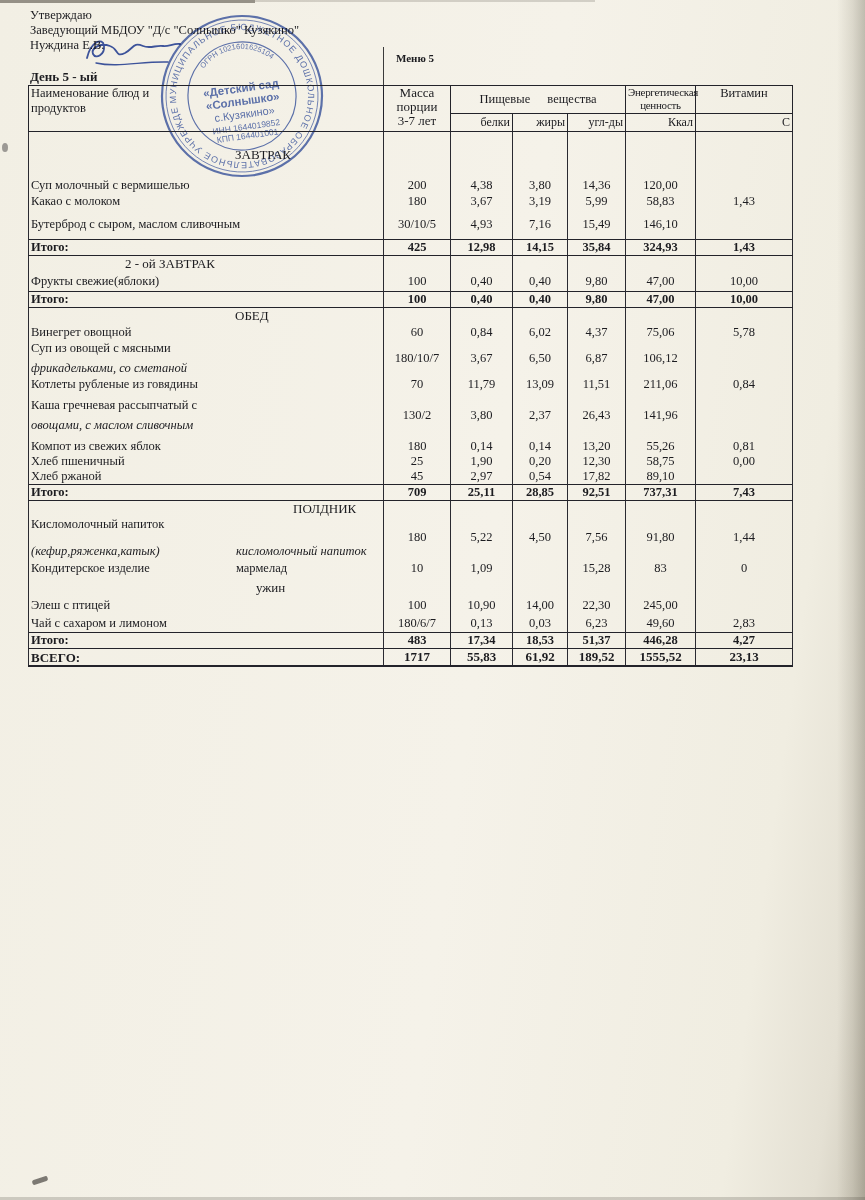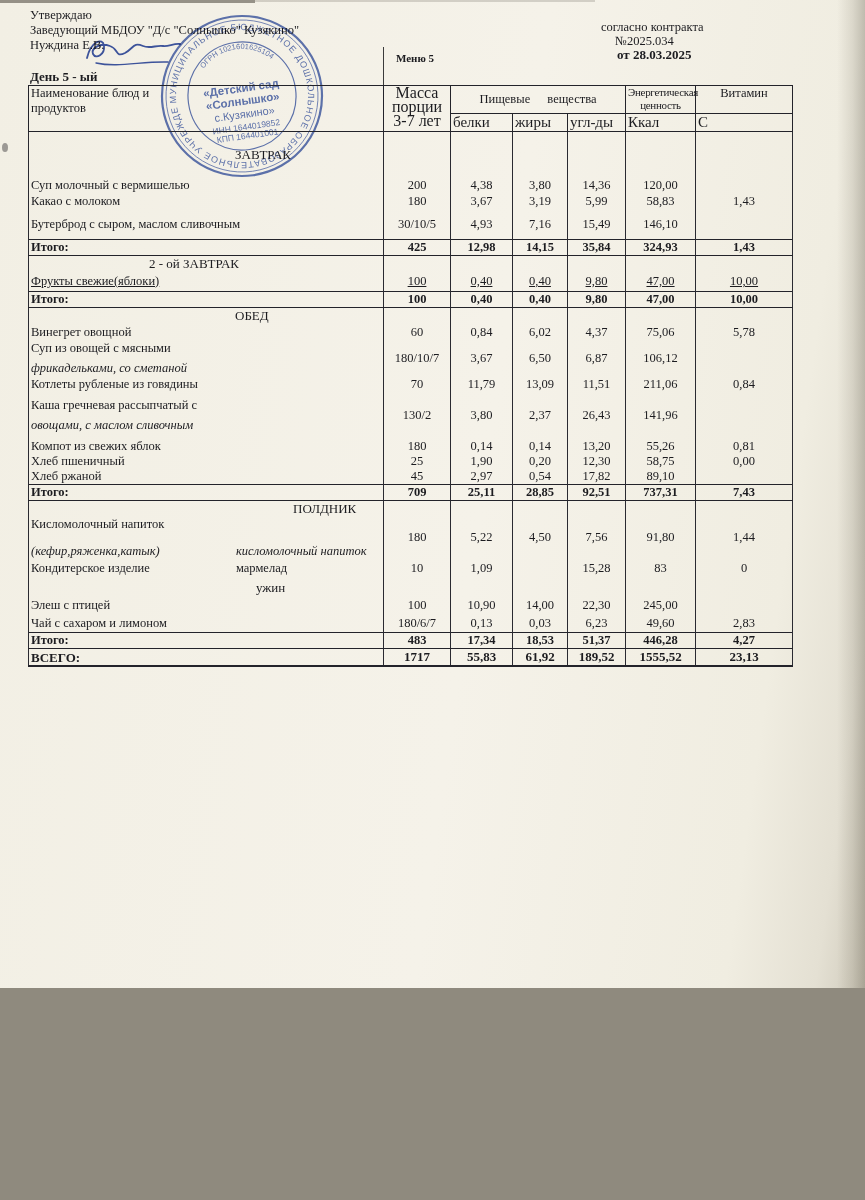--- a/index.html
+++ b/index.html
@@ -1,19 +1,19 @@
 <!DOCTYPE html>
 <html><head>
 <meta charset="utf-8">
 <style>
   *{box-sizing:border-box;}
   html,body{margin:0;padding:0;}
   body{background:#8f8a7e;width:865px;}
   .page{
-    position:relative;width:865px;height:988px;overflow:hidden;
+    position:relative;width:865px;height:1200px;overflow:hidden;
     font-family:"Liberation Serif","DejaVu Serif",serif;color:#1c1c20;
     background:linear-gradient(98deg,#f2efe4 0%,#f5f2e9 55%,#f0ede1 86%,#e4e0d3 95%,#cfcabb 100%);
     padding-left:20px;
   }
   .artifact{position:absolute;pointer-events:none;}
   .a-top1{left:0;top:0;width:255px;height:3px;background:rgba(55,50,40,.5);}
   .a-top2{left:255px;top:0;width:340px;height:2px;background:rgba(55,50,40,.18);}
   .a-rightband{right:0;top:0;width:28px;height:100%;background:linear-gradient(to right,rgba(110,104,88,0) 0%,rgba(110,104,88,.16) 55%,rgba(88,83,68,.32) 100%);}
   .a-speck{left:2px;top:143px;width:6px;height:9px;background:rgba(50,48,52,.45);border-radius:50%;}
   .a-scuff{left:32px;top:1178px;width:16px;height:5px;background:rgba(45,42,38,.6);transform:rotate(-18deg);border-radius:2px;}
@@ -29,25 +29,25 @@
 
   table.menu{
     position:absolute;left:28px;top:85px;width:764px;
     border-collapse:collapse;table-layout:fixed;font-size:12.5px;
     border:1.5px solid #23232a;
   }
   .menu th,.menu td{padding:0 2px;overflow:visible;}
   .menu thead th{border:1px solid #23232a;font-weight:normal;}
   .menu tbody td{border-left:1px solid #2a2a31;border-right:1px solid #2a2a31;vertical-align:middle;}
   .h-name{vertical-align:top;text-align:left;padding:1px 4px;line-height:15px;}
-  .h-mass{font-size:16px;line-height:14px;vertical-align:top;padding-top:2px;text-align:center;}
+  .h-mass{font-size:13px;line-height:14px;vertical-align:top;padding-top:2px;text-align:center;}
   .h-nutr{height:28px;text-align:center;word-spacing:14px;}
   .h-energy{font-size:11px;line-height:13px;letter-spacing:-0.3px;vertical-align:top;padding-top:2px;text-align:center;white-space:nowrap;}
   .h-vit{vertical-align:top;padding-top:3px;text-align:center;}
-  .hr2 th{height:18px;text-align:left;font-size:15px;}
+  .hr2 th{height:18px;text-align:right;font-size:12px;}
   .c-name{text-align:left;padding-left:5px;position:relative;}
   .c-val{text-align:center;}
   .nm{position:relative;line-height:15px;}
   .nm .aux{position:absolute;left:205px;top:0;white-space:nowrap;}
   .l2{margin-top:5px;font-style:italic;}
   .sec-label{font-weight:normal;white-space:nowrap;display:inline-block;font-size:13px;}
   .r-total td,.r-grand td{font-weight:bold;border-top:1px solid #23232a;border-bottom:1px solid #23232a;}
   .r-grand td{font-size:13px;border-bottom:2.5px solid #23232a;}
 
   .stamp{position:absolute;left:156px;top:8px;transform:rotate(-8deg);mix-blend-mode:multiply;opacity:.82;}
@@ -64,25 +64,20 @@
   <div class="artifact a-speck"></div>
   <div class="artifact a-scuff"></div>
   <div class="artifact a-bottom"></div>
 
   <div class="approve">
     <div>Утверждаю</div>
     <div>Заведующий МБДОУ "Д/с "Солнышко" Кузякино"</div>
     <div>Нуждина Е.В.</div>
   </div>
 
-  <div class="contract">
-    <div class="c1">согласно контракта</div>
-    <div class="c2">№2025.034</div>
-    <div class="c3">от 28.03.2025</div>
-  </div>
 
   <div class="vline"></div>
   <div class="menu-title">Меню 5</div>
   <div class="day-title">День 5 - ый</div>
 
   <svg class="signature" width="104" height="40" viewBox="0 0 104 40">
     <g fill="none" stroke="#2f4aa5" stroke-width="1.8" stroke-linecap="round">
       <path d="M3,24 C7,7 19,3 20,12 C21,20 12,26 9,20 C7,15 15,8 26,12 C35,15 31,24 41,19 C50,14 49,8 59,12 C66,15 72,11 79,12 C84,13 90,9 96,10"></path>
       <path d="M12,29 C34,34 58,27 84,28" stroke-width="1.4"></path>
     </g>
@@ -197,29 +192,29 @@
             <div class="nm"><span>Итого:</span></div>
           </td>
           <td class="c-val">425</td>
           <td class="c-val">12,98</td>
           <td class="c-val">14,15</td>
           <td class="c-val">35,84</td>
           <td class="c-val">324,93</td>
           <td class="c-val">1,43</td>
         </tr>
         <tr class="r-section" style="height: 15px;">
-          <td class="c-name"><span class="sec-label" style="margin-left: 118px;">2 - ой ЗАВТРАК</span></td>
-          <td class="c-val"></td>
-          <td class="c-val"></td>
-          <td class="c-val"></td>
-          <td class="c-val"></td>
-          <td class="c-val"></td>
-          <td class="c-val"></td>
-        </tr>
-        <tr class="r-item" style="height: 19px; text-decoration: underline;">
+          <td class="c-name"><span class="sec-label" style="margin-left: 94px;">2 - ой ЗАВТРАК</span></td>
+          <td class="c-val"></td>
+          <td class="c-val"></td>
+          <td class="c-val"></td>
+          <td class="c-val"></td>
+          <td class="c-val"></td>
+          <td class="c-val"></td>
+        </tr>
+        <tr class="r-item" style="height: 19px;">
           <td class="c-name">
             <div class="nm"><span>Фрукты свежие(яблоки)</span></div>
           </td>
           <td class="c-val">100</td>
           <td class="c-val">0,40</td>
           <td class="c-val">0,40</td>
           <td class="c-val">9,80</td>
           <td class="c-val">47,00</td>
           <td class="c-val">10,00</td>
         </tr>

